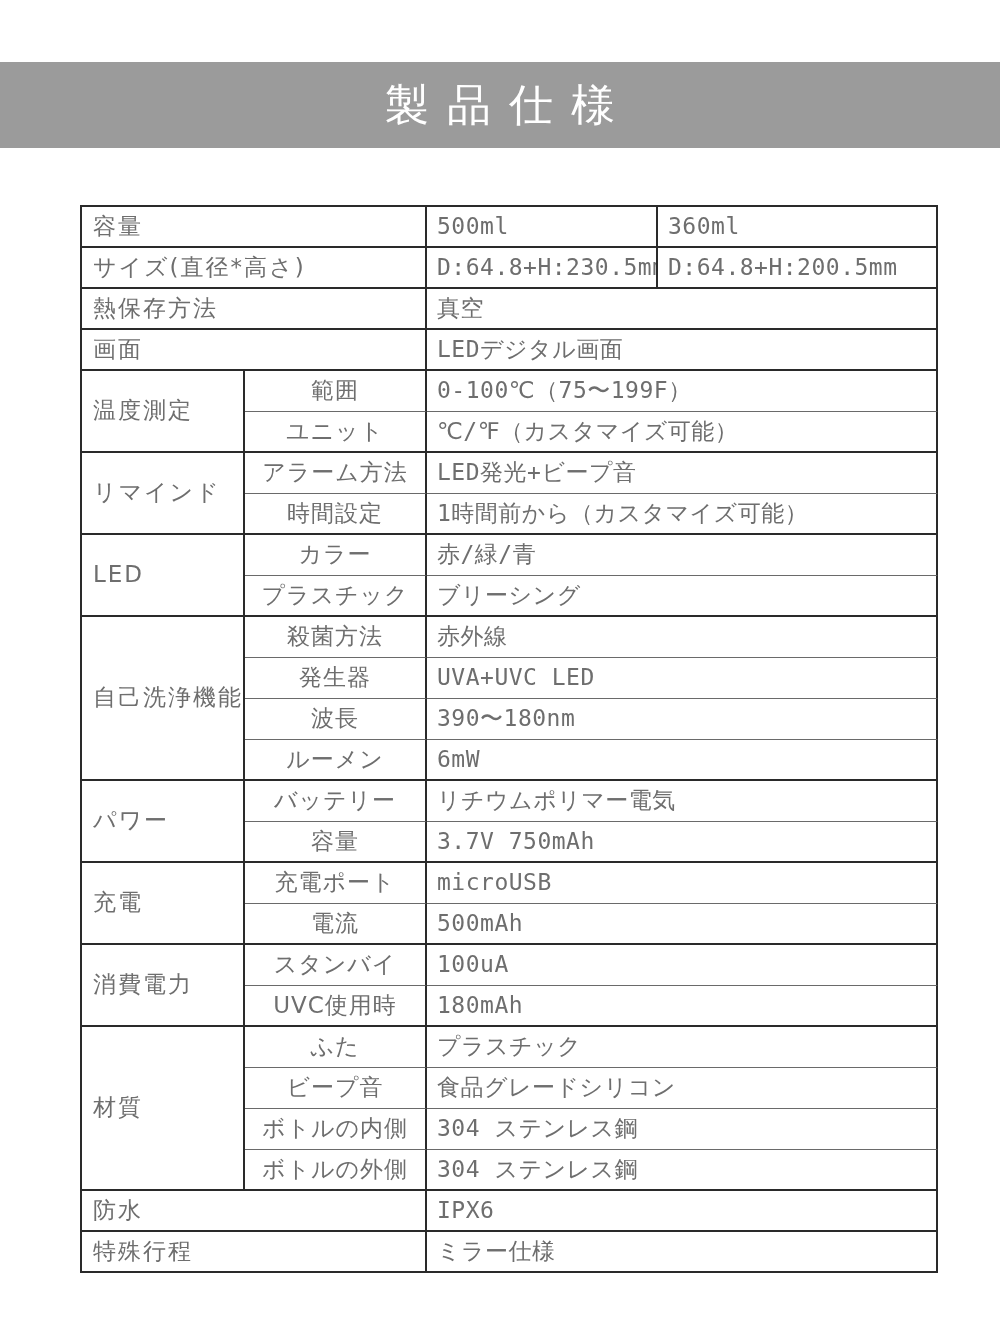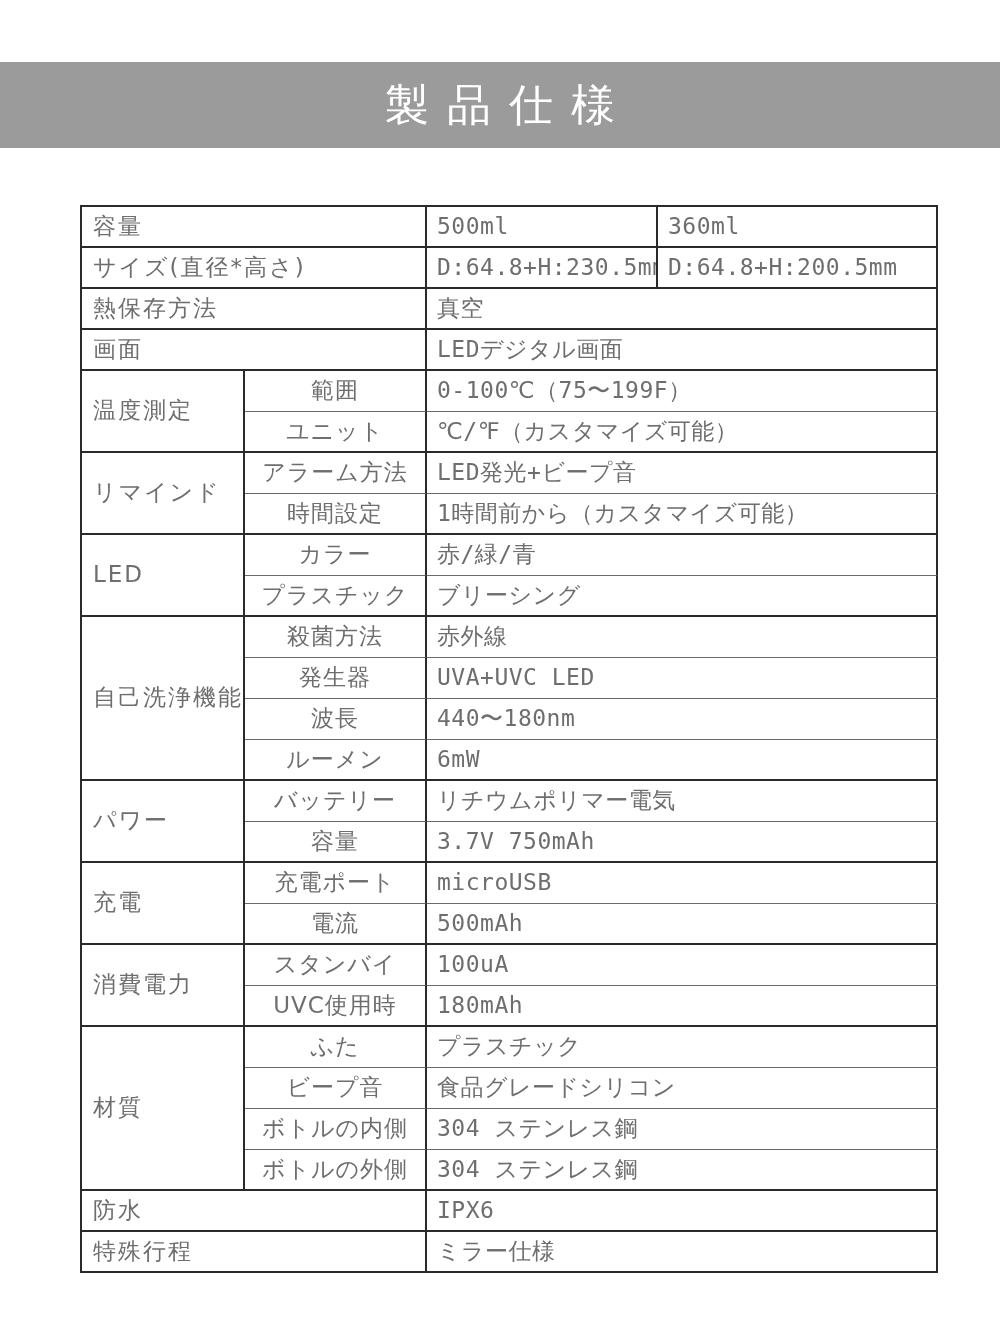--- a/index.html
+++ b/index.html
@@ -151,21 +151,21 @@
           <td rowspan="4" class="glbl">自己洗浄機能</td>
           <td class="sub thin">殺菌方法</td>
           <td colspan="2" class="val thin">赤外線</td>
         </tr>
         <tr>
           <td class="sub thin">発生器</td>
           <td colspan="2" class="val thin">UVA+UVC LED</td>
         </tr>
         <tr>
           <td class="sub thin">波長</td>
-          <td colspan="2" class="val thin">440〜180nm</td>
+          <td colspan="2" class="val thin">390〜180nm</td>
         </tr>
         <tr>
           <td class="sub">ルーメン</td>
           <td colspan="2" class="val">6mW</td>
         </tr>
 
         <tr>
           <td rowspan="2" class="glbl">パワー</td>
           <td class="sub thin">バッテリー</td>
           <td colspan="2" class="val thin">リチウムポリマー電気</td>

